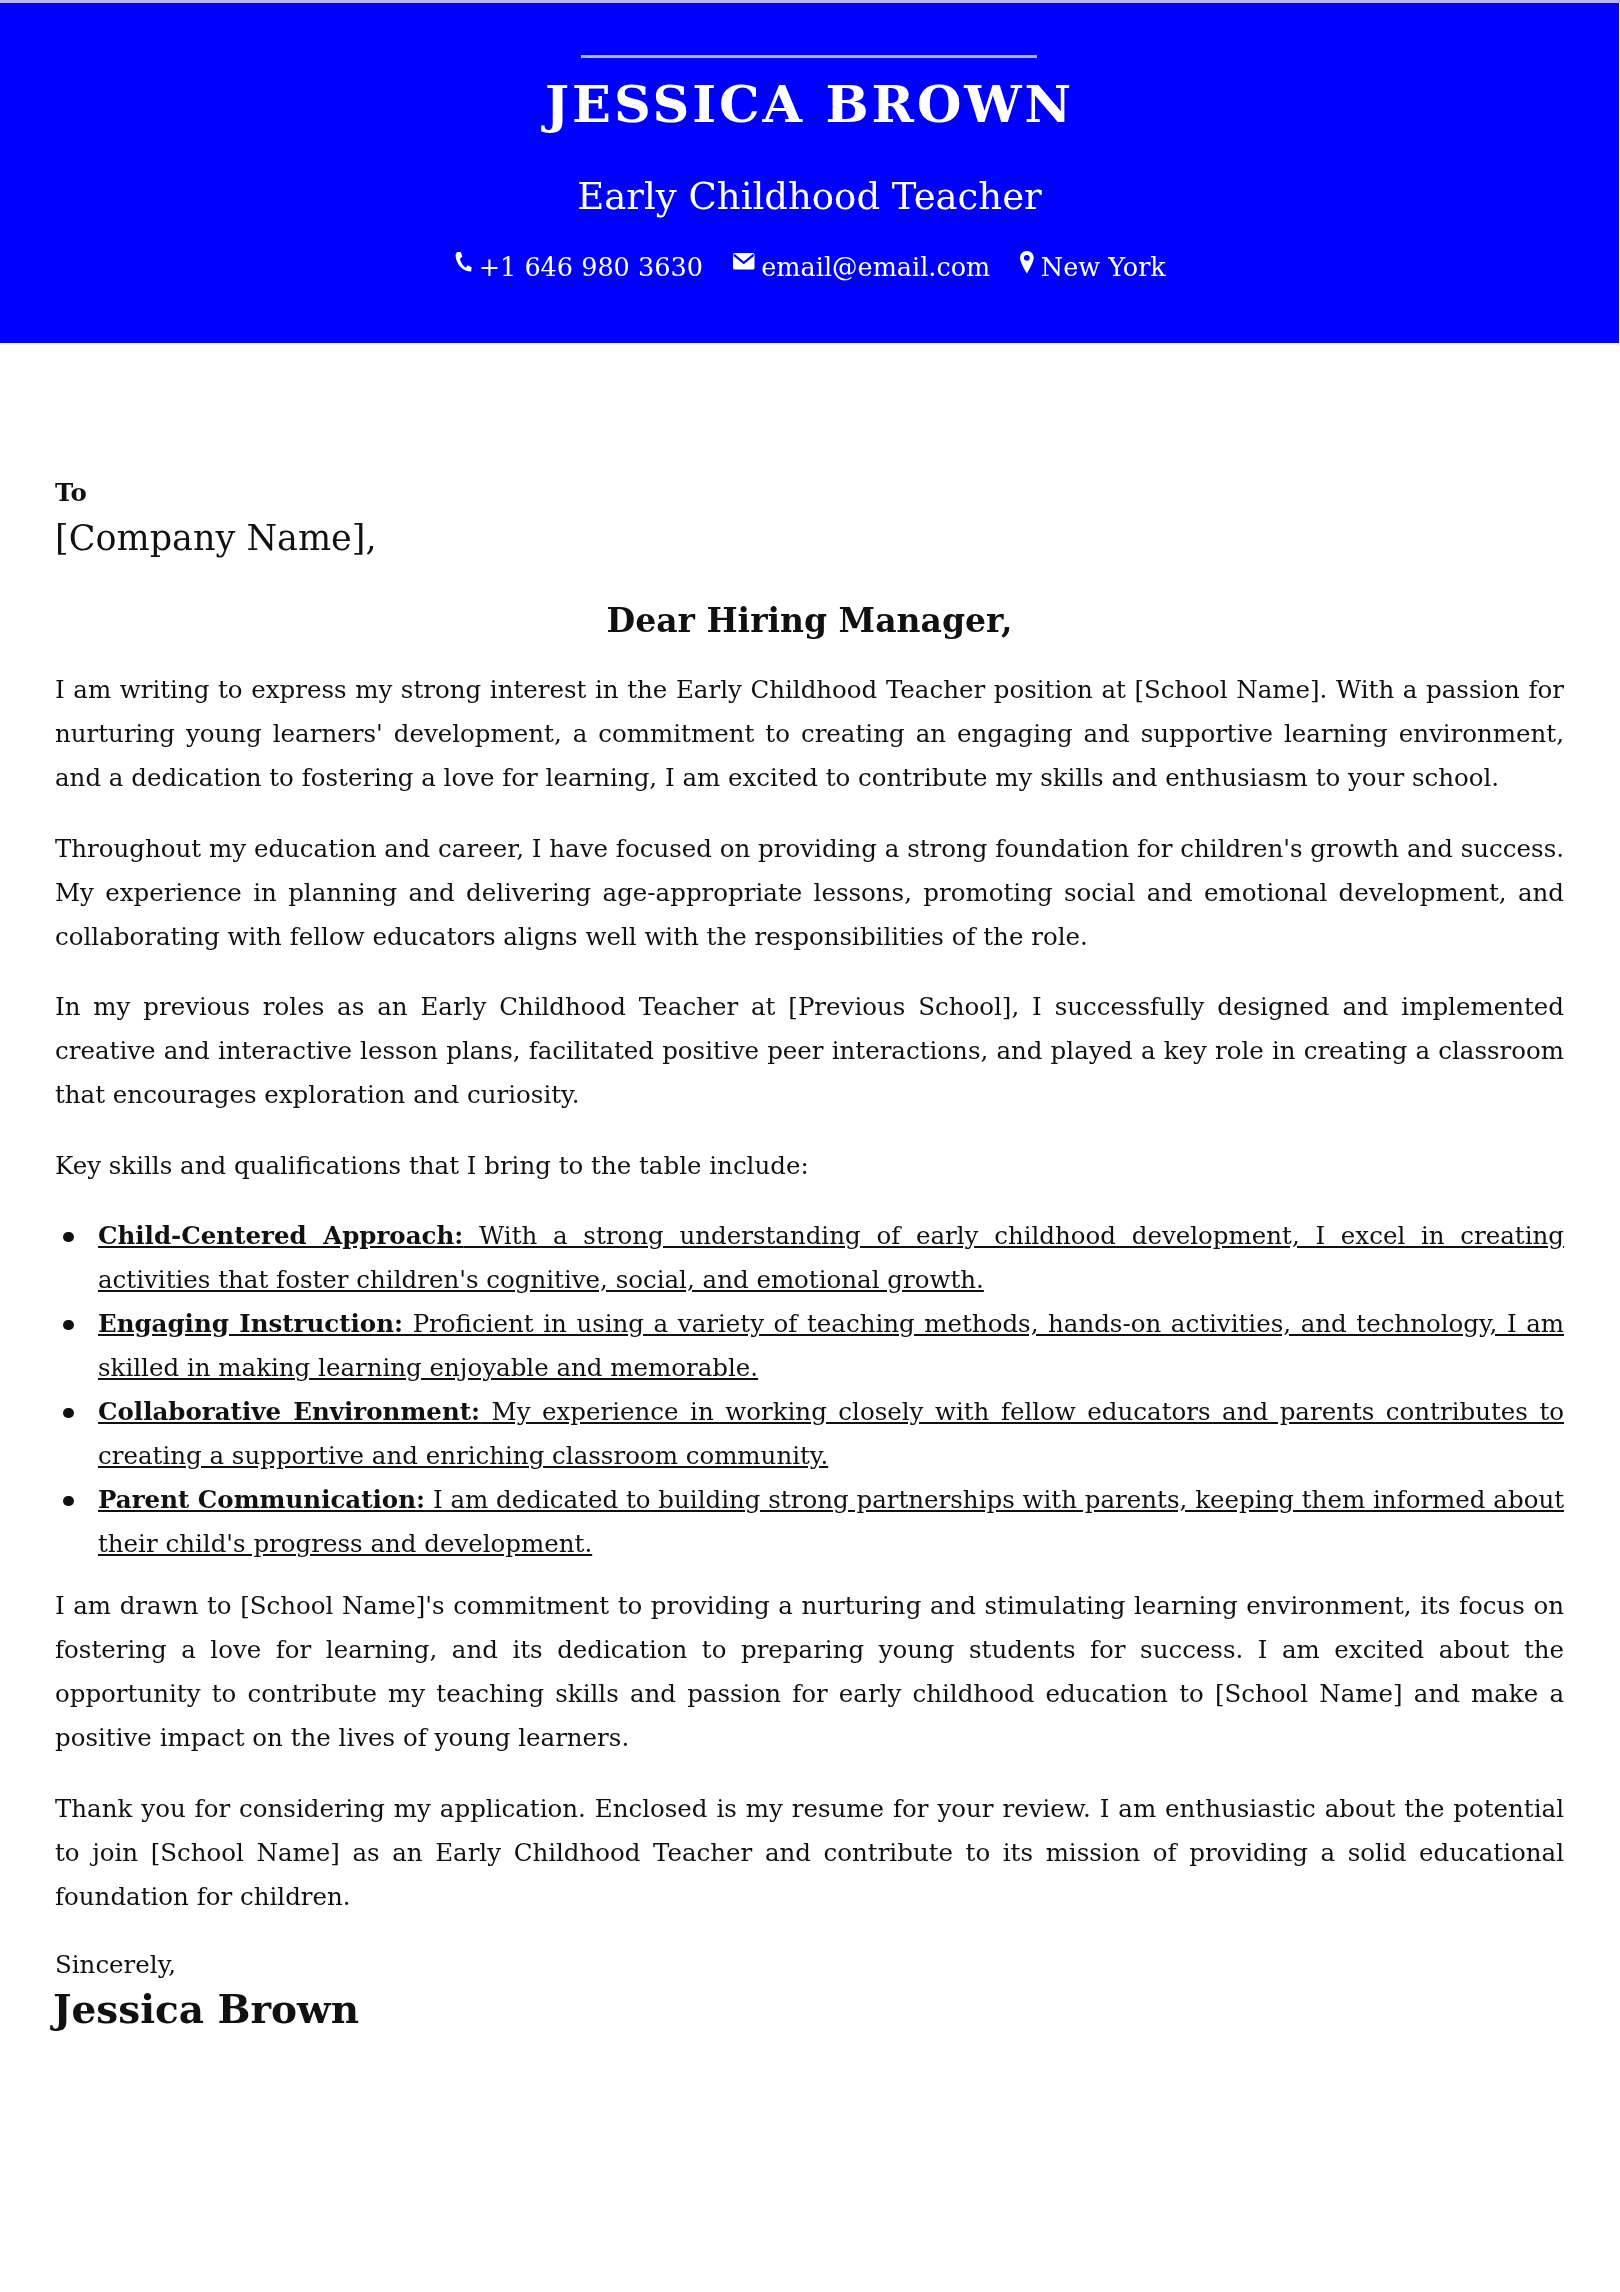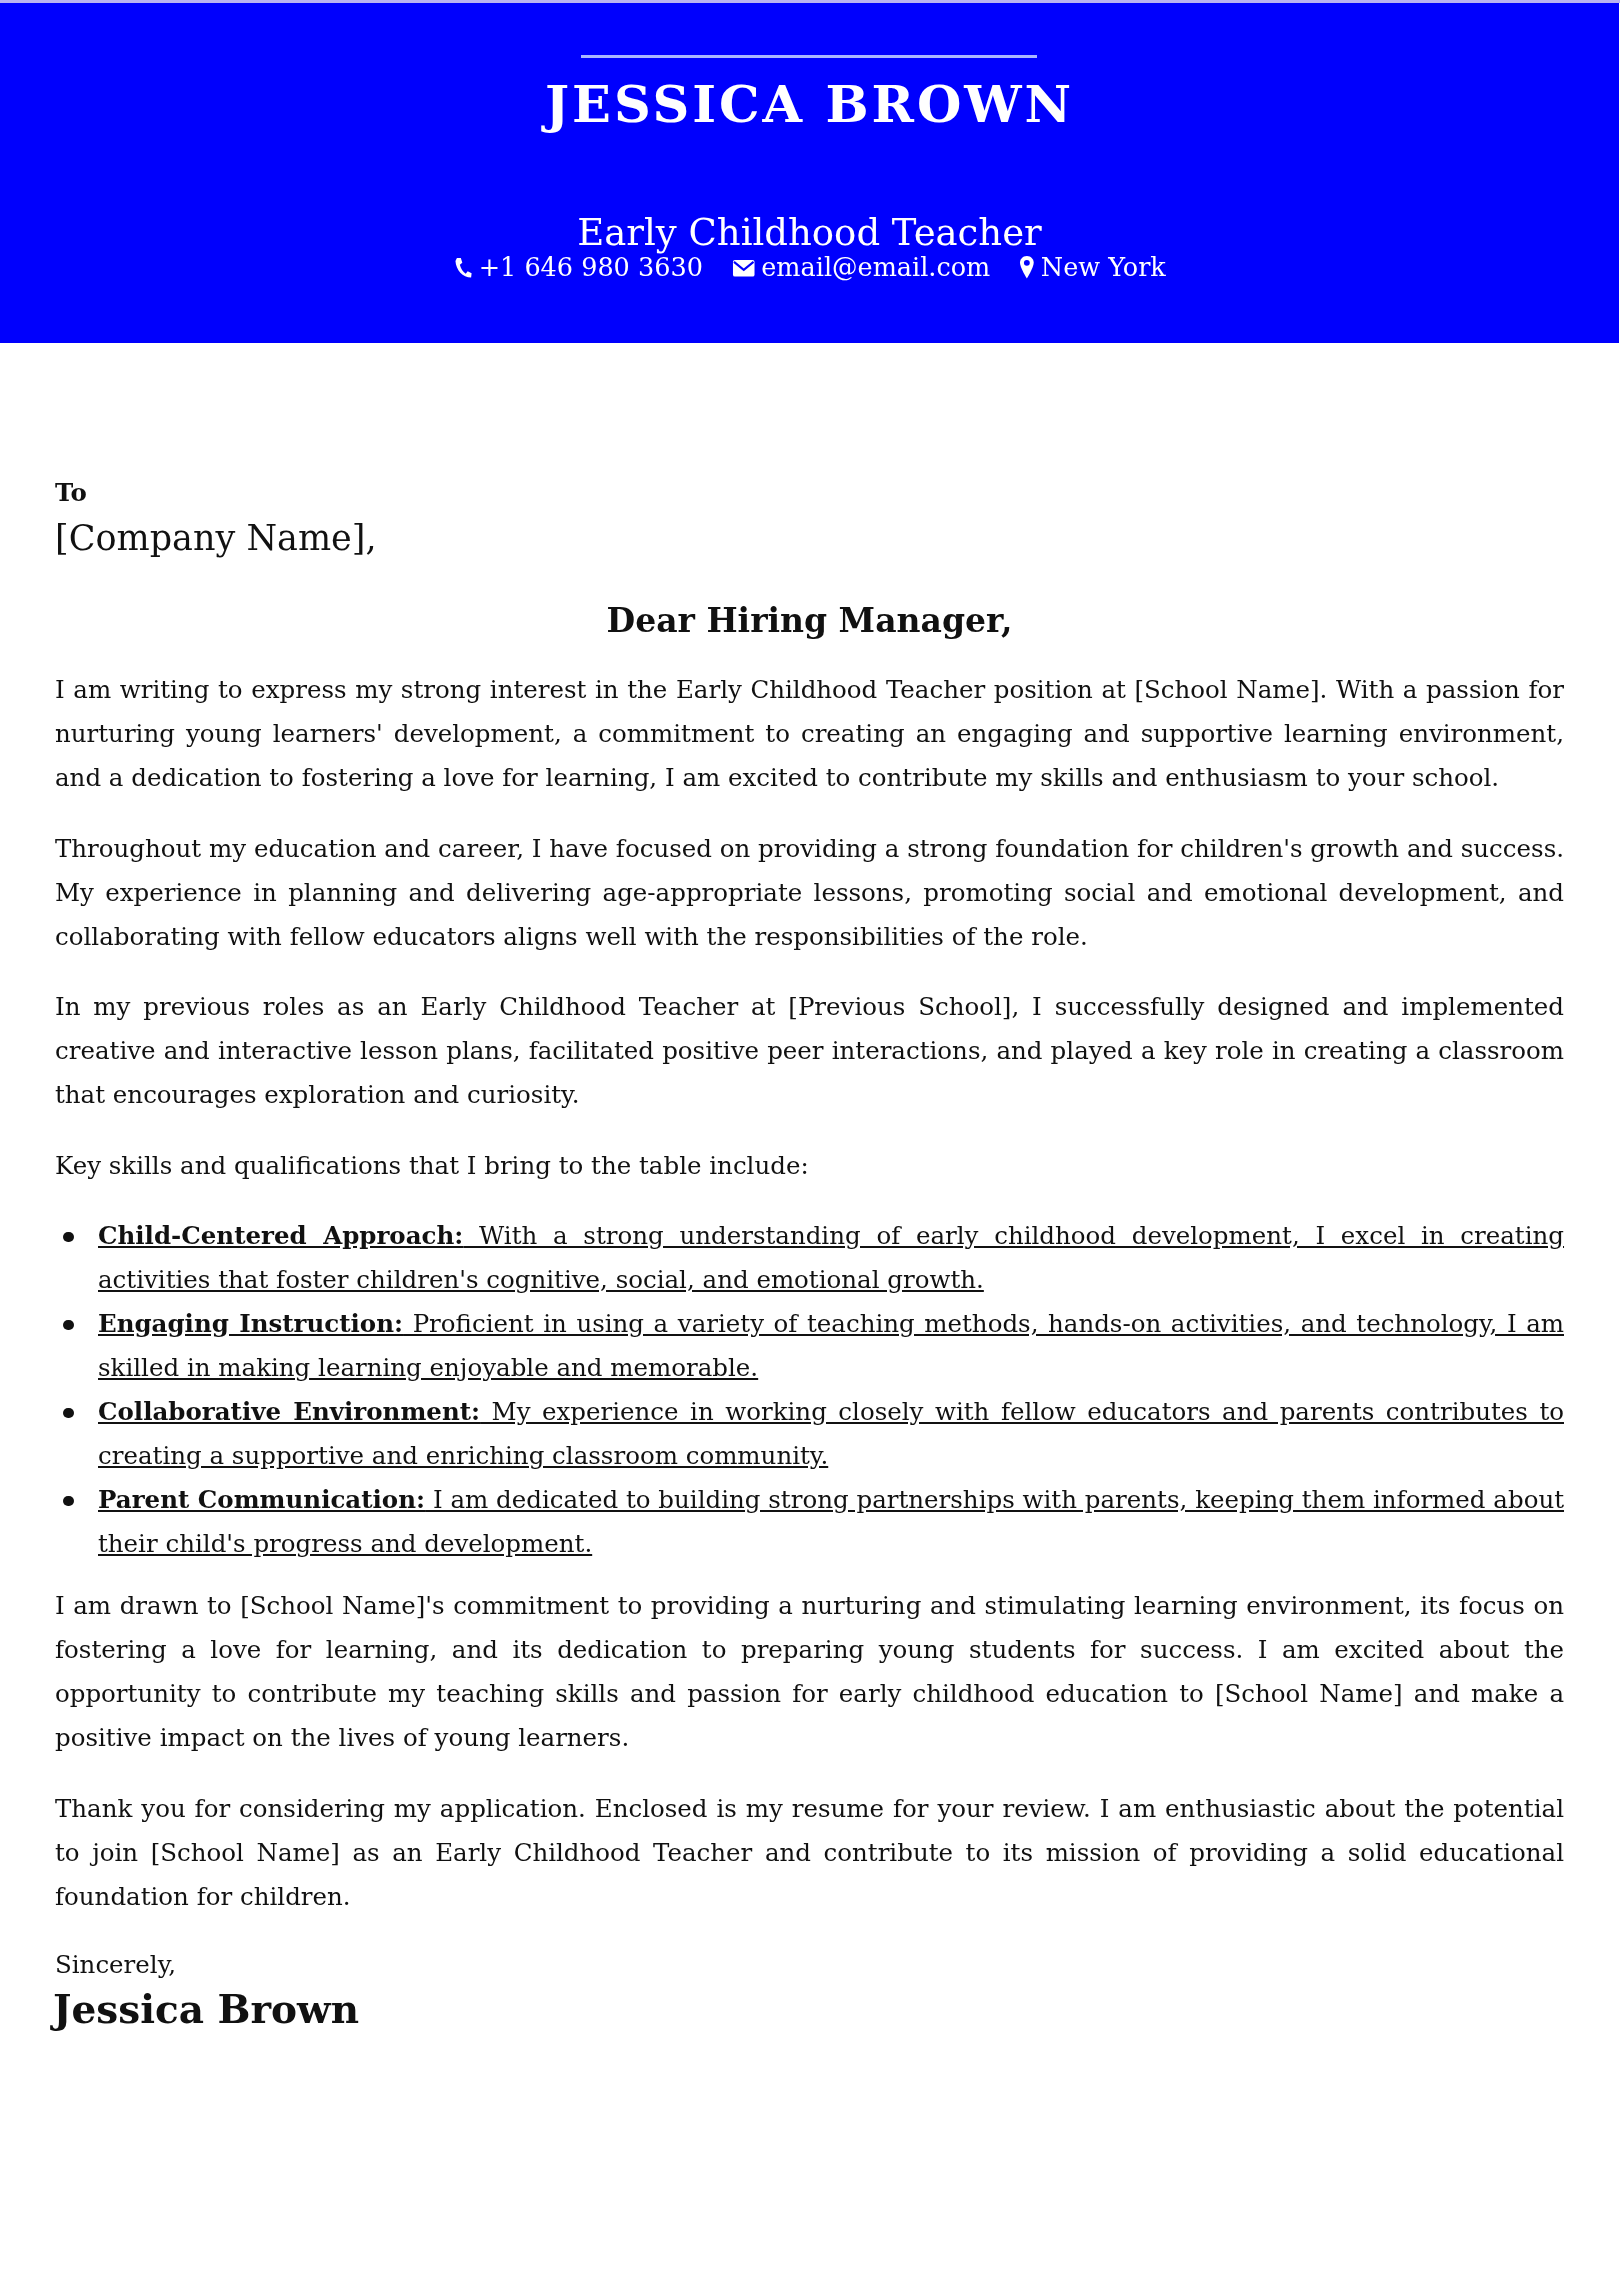--- a/index.html
+++ b/index.html
@@ -26,28 +26,28 @@
     position: absolute; left: 581px; top: 52px; width: 456px; height: 2.9px;
     background: #a9b6ff;
   }
   .header-name {
     position: absolute; left: 0; width: 100%; top: 67px;
     font-size: 51px; font-weight: bold; letter-spacing: 2.9px;
     line-height: 69px;
   }
   .header-title {
     position: absolute; left: 0; width: 100%; top: 169px;
-    font-size: 37px; line-height: 49px; font-weight: normal; margin-top: 36px;
+    font-size: 37px; line-height: 49px; font-weight: normal;
   }
   .contact-row {
     position: absolute; left: 0; width: 100%; top: 247px;
     font-size: 25.5px; line-height: 35px;
     display: flex; justify-content: center; align-items: center; gap: 29px;
   }
-  .contact-item { display: inline-flex; align-items: center; gap: 5.9px; white-space: nowrap; }
+  .contact-item { display: inline-flex; gap: 5.9px; white-space: nowrap; }
   .contact-item svg { display: block; }
   .content {
     position: absolute; left: 55px; top: 439px; width: 1509px;
   }
   .to-label { font-size: 24.5px; font-weight: bold; line-height: 43px; margin-top: 32px; }
   .company { font-size: 35px; font-weight: normal; line-height: 49px; margin-top: 0; }
   .salutation { font-size: 33px; font-weight: bold; line-height: 49px; margin-top: 33px; text-align: center; }
   .para {
     font-size: 24.5px; line-height: 44px; text-align: justify;
     margin: 0 0 26.5px 0;

